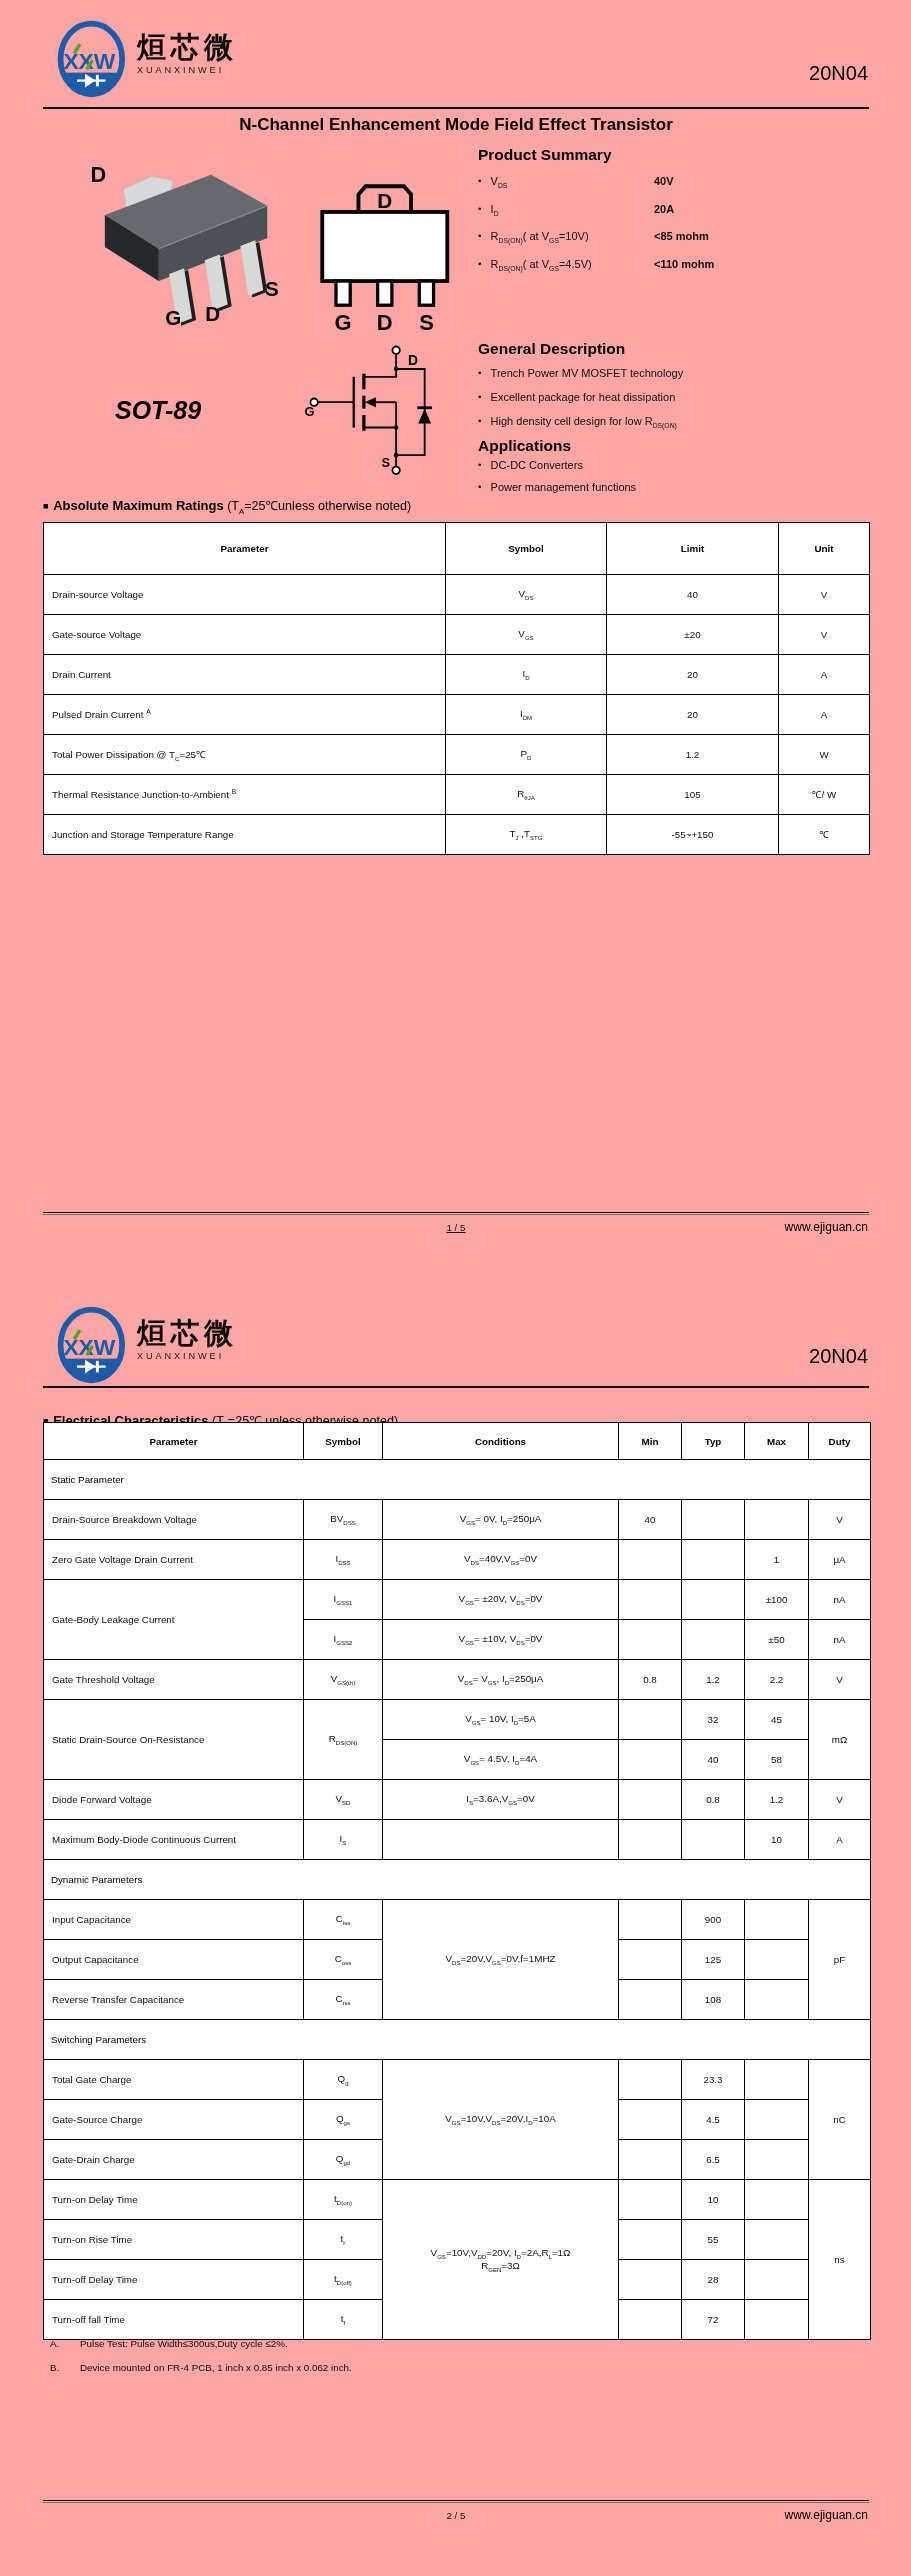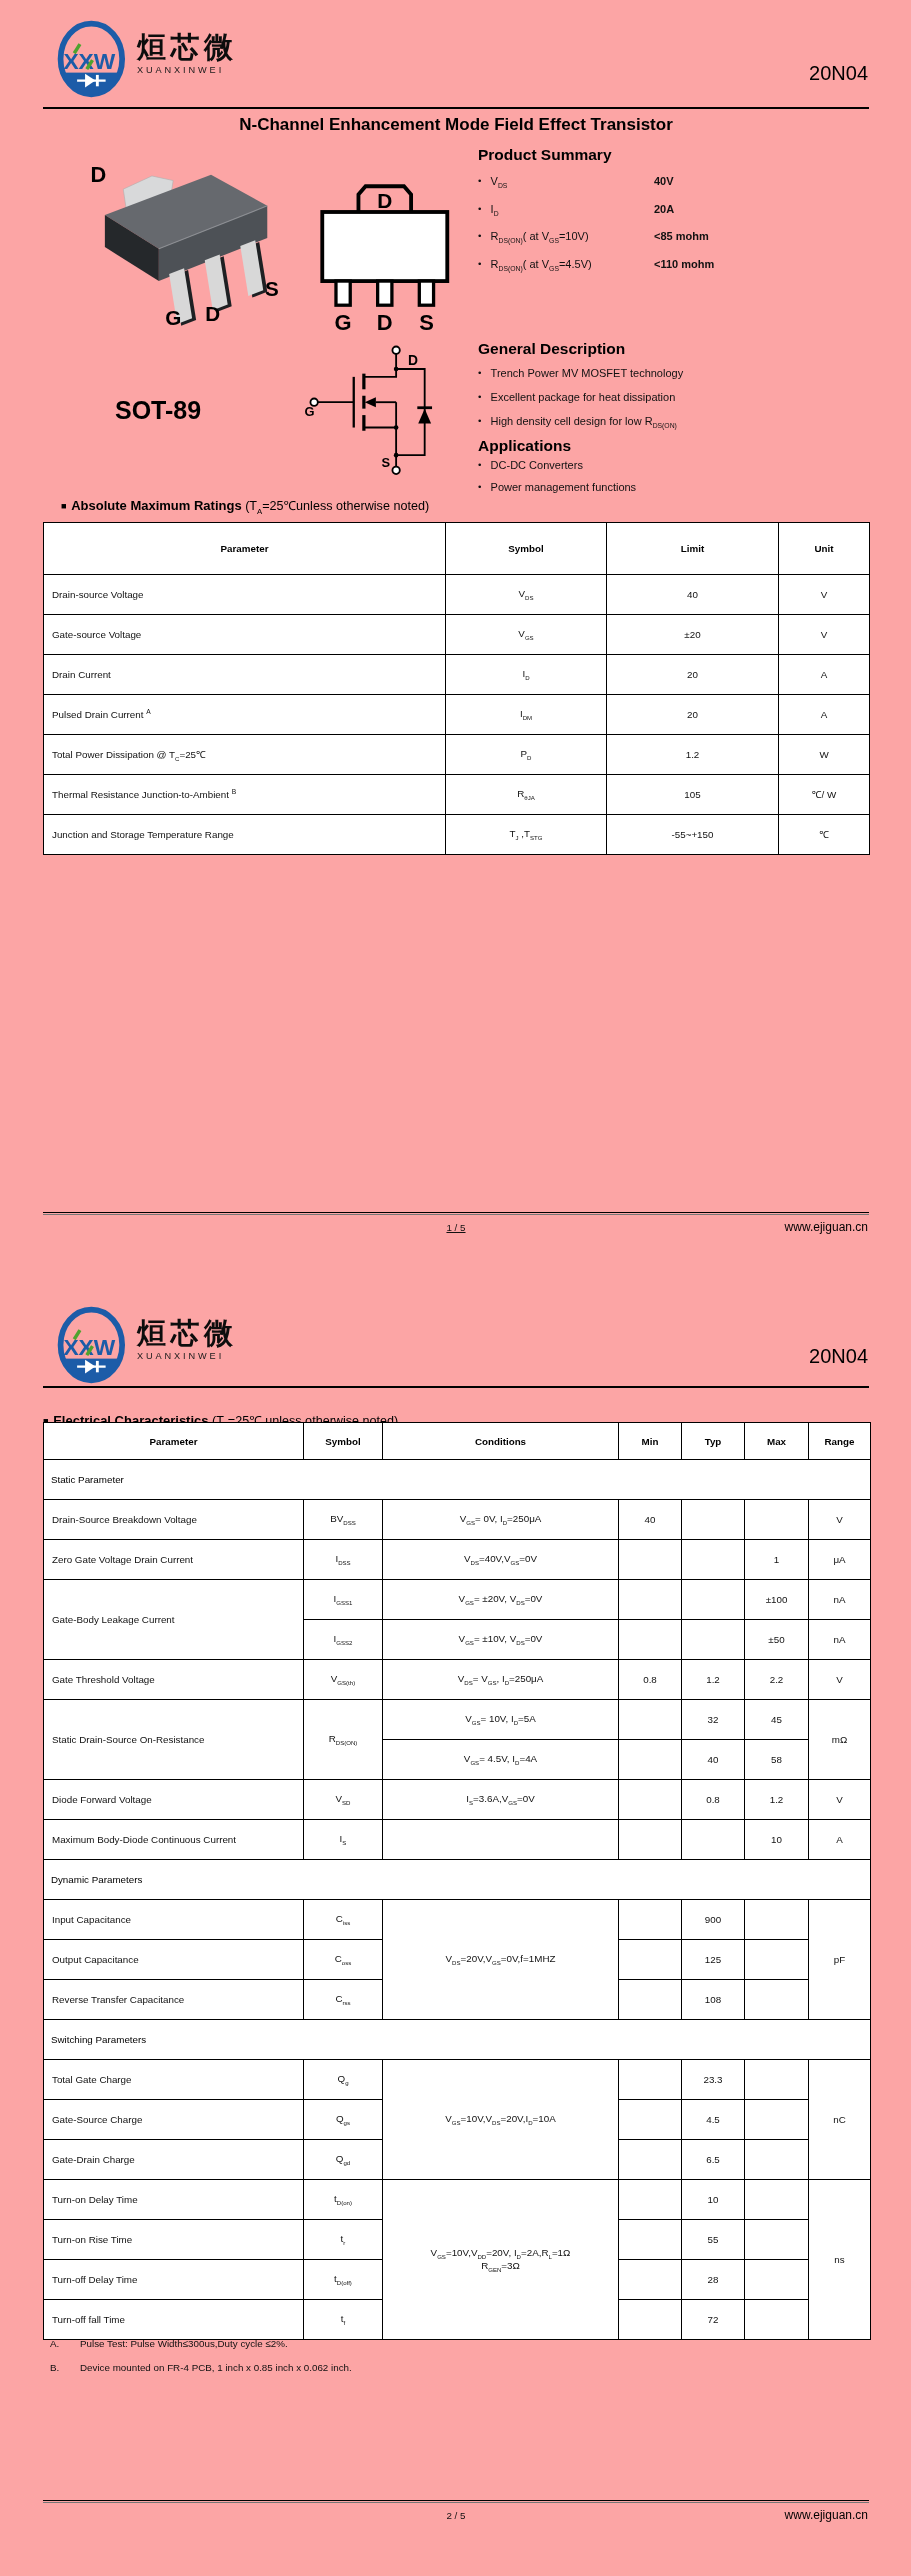--- a/index.html
+++ b/index.html
@@ -17,21 +17,21 @@
 
   .part-number { font-size:20px; color:#000; }
   .rule { height:1.7px; background:#000; }
   .title { width:100%; text-align:center; font-size:17px; font-weight:bold; color:#000; }
 
   .col-head { font-size:15.5px; font-weight:bold; color:#000; }
   .bullet-row { display:flex; font-size:11px; color:#111; width:396px; }
   .bullet-glyph { width:12.6px; font-size:9.8px; }
   .bullet-val { position:absolute; left:176px;font-weight:bold; }
 
-  .sot-label { font-size:25px; font-weight:bold; color:#000; }
+  .sot-label { font-size:25px; font-weight:bold; color:#000;font-style:italic; }
 
   .sec-head { font-size:12.6px; color:#000; white-space:nowrap; }
   .sec-head .mk { font-size:9.2px; vertical-align:1.1px; margin-right:4.6px; }
   .sec-head b { font-size:13px; }
 
   table.dt { border-collapse:collapse; table-layout:fixed; width:826px; background:#fff; border:1.7px solid #000; }
   table.dt th, table.dt td { border:1.1px solid #000; border-top-width:1.7px; border-bottom-width:1.7px;
     font-size:9.8px; font-weight:normal; text-align:center; vertical-align:middle; padding:1.1px 2.3px; color:#111; overflow:hidden; }
   table.dt th { font-weight:bold; color:#000; }
   table.dt td.pl { text-align:left; padding-left:8px; }
@@ -182,21 +182,21 @@
     <div class="abs col-head" style="left:478px; top:437px;">Applications</div>
     <div class="abs bullet-row" style="left:478px; top:459px;">
       <span class="bullet-glyph">•</span>
       <span>DC-DC Converters</span>
     </div>
     <div class="abs bullet-row" style="left:478px; top:481px;">
       <span class="bullet-glyph">•</span>
       <span>Power management functions</span>
     </div>
 
-    <div class="abs sec-head" style="left:61px; top:497px;">
+    <div class="abs sec-head" style="left:43px; top:497px;">
       <span class="mk">■</span><b>Absolute Maximum Ratings</b>
       <span>(T<sub>A</sub>=25℃unless otherwise noted)</span>
     </div>
 
     <table class="dt abs" id="abs-table" style="left:43px; top:522px;">
       <colgroup>
           <col style="width:402px">
           <col style="width:161px">
           <col style="width:172px">
           <col style="width:91px">
@@ -303,21 +303,21 @@
           <col style="width:62px">
         </colgroup>
     <tbody>
           <tr>
             <th>Parameter</th>
             <th>Symbol</th>
             <th>Conditions</th>
             <th>Min</th>
             <th>Typ</th>
             <th>Max</th>
-            <th>Range</th>
+            <th>Duty</th>
           </tr>
           <tr>
             <td colspan="7" class="sec">Static Parameter</td>
           </tr>
           <tr>
             <td class="pl">Drain-Source Breakdown Voltage</td>
             <td>BV<sub>DSS</sub></td>
             <td>V<sub>GS</sub>= 0V, I<sub>D</sub>=250μA</td>
             <td>40</td>
             <td></td>

